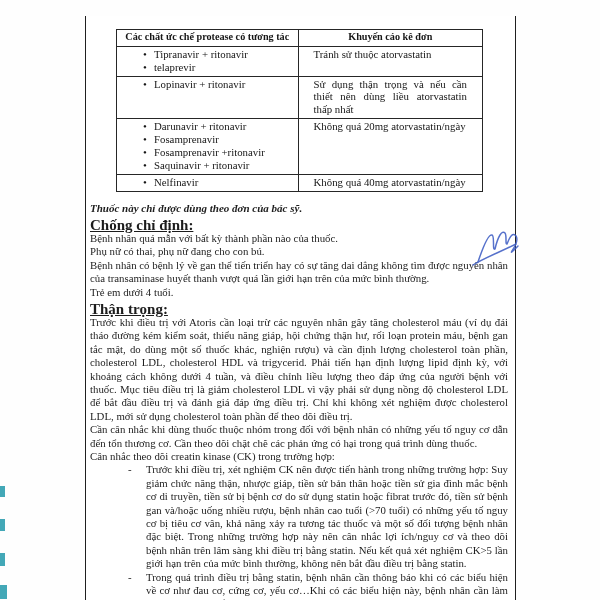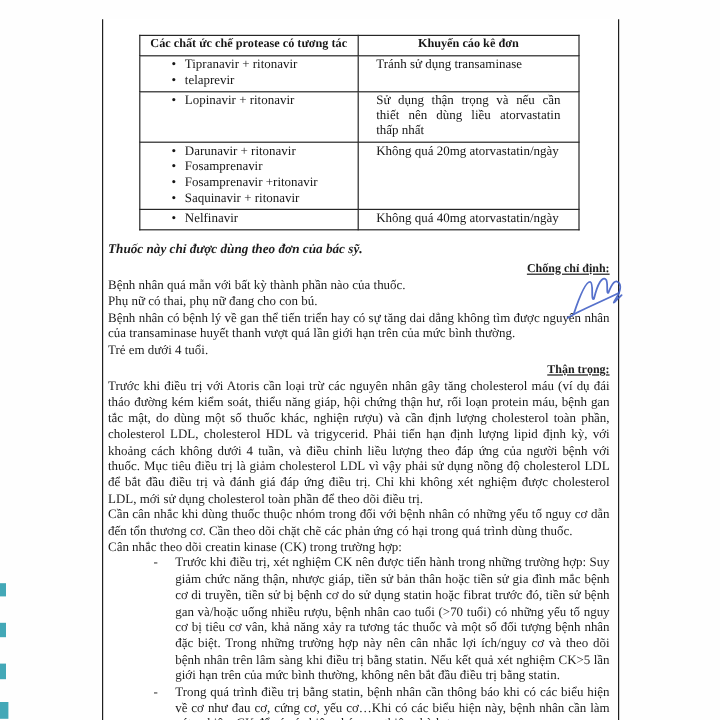--- a/index.html
+++ b/index.html
@@ -20,22 +20,22 @@
   .itable td { padding:1px 15px 2px; line-height:12.8px; }
   .itable td.rec { text-align:justify; }
   .itable col.c1 { width:182px; } .itable col.c2 { width:185px; }
   ul.drugs { list-style:none; padding-left:11px; }
   ul.drugs li { position:relative; padding-left:11px; line-height:13px; }
   ul.drugs li::before { content:"\2022"; position:absolute; left:0; top:0; font-size:11px; }
 
   .note { text-align:left; font-weight:bold; font-style:italic;
     font-size:11px; margin-top:9px; line-height:14px; }
 
-  .heading { font-size:10px; font-weight:bold; text-decoration:underline;
-    margin-top:3px; line-height:14px;text-align:right; }
+  .heading { font-size:15px; font-weight:bold; text-decoration:underline;
+    margin-top:3px; line-height:14px; }
   p.body { font-size:10.8px; line-height:13.4px; text-align:justify; }
 
   ul.ck { list-style:none; padding-left:36px; }
   ul.ck li { position:relative; padding-left:20px; font-size:10.8px;
     line-height:13.4px; text-align:justify; }
   ul.ck li::before { content:"-"; position:absolute; left:2px; top:0; }
 
   .signature { position:absolute; left:470px; top:224px; width:52px; height:46px; }
   .edge-mark { position:absolute; left:0; width:5px; background:#2f9faf; opacity:.9; }
   .em1 { top:486px; height:11px; } .em2 { top:519px; height:12px; }
@@ -66,21 +66,21 @@
           </tr>
         </thead>
         <tbody>
           <tr>
             <td>
               <ul class="drugs">
                 <li>Tipranavir + ritonavir</li>
                 <li>telaprevir</li>
               </ul>
             </td>
-            <td class="rec">Tránh sử dụng transaminase</td>
+            <td class="rec">Tránh sử thuộc atorvastatin</td>
           </tr>
           <tr>
             <td>
               <ul class="drugs">
                 <li>Lopinavir + ritonavir</li>
               </ul>
             </td>
             <td class="rec">Sử dụng thận trọng và nếu cần thiết nên dùng liều atorvastatin thấp nhất</td>
           </tr>
           <tr>

